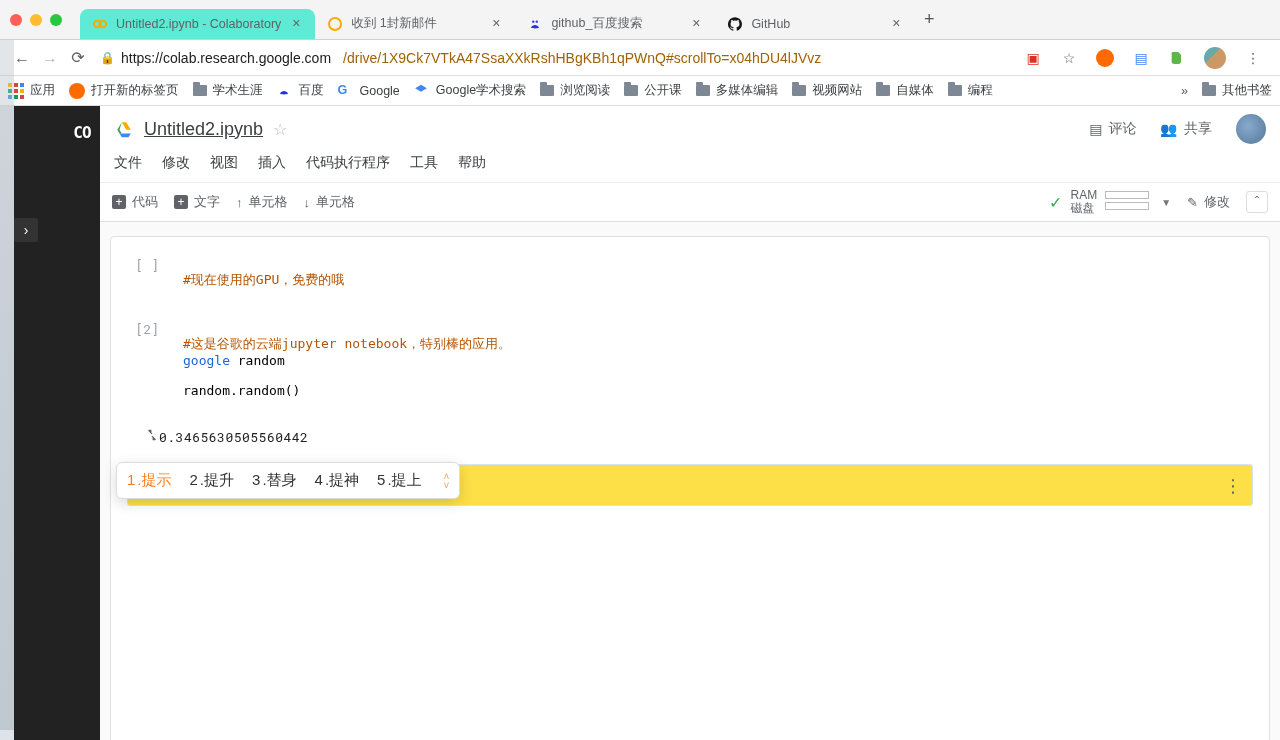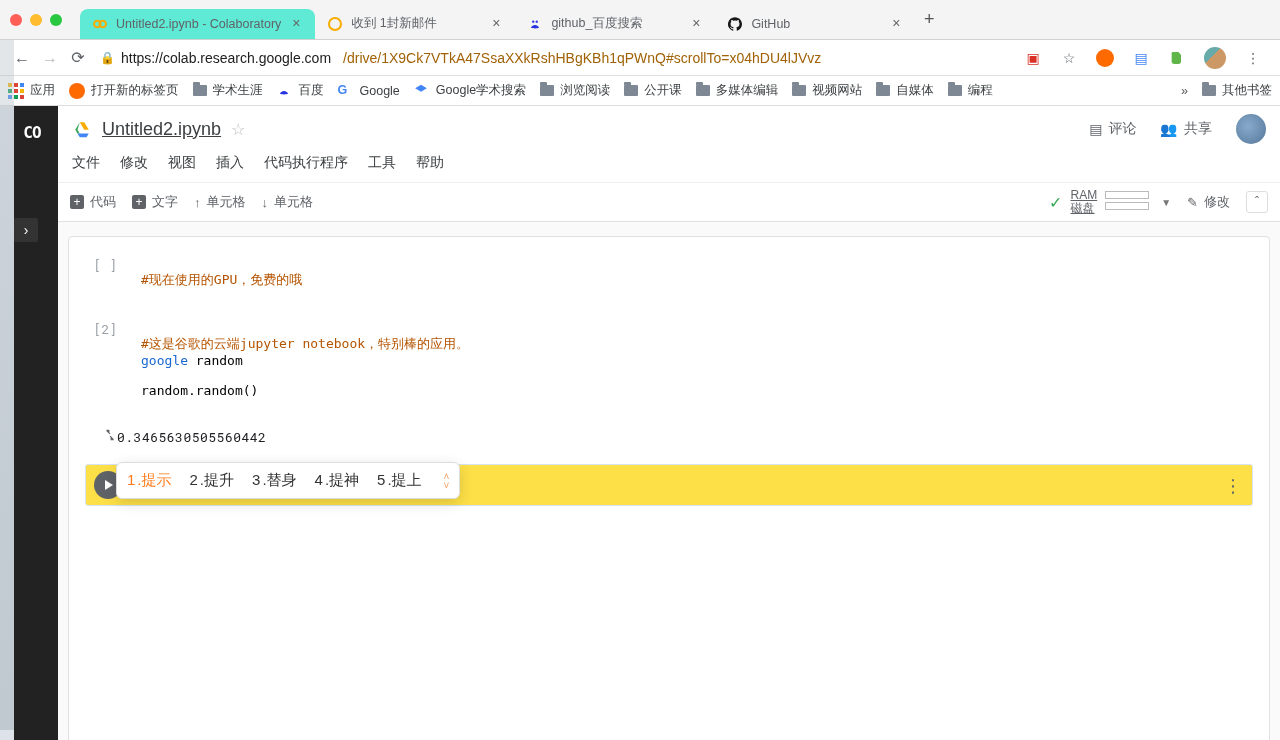--- a/index.html
+++ b/index.html
@@ -39,21 +39,21 @@
 .bm-row { background: #fff; height: 30px; display: flex; align-items: center; padding: 0 8px; gap: 14px; border-bottom: 1px solid #dadce0; font-size: 12.5px; color: #3c4043; }
 .bm-item { display: flex; align-items: center; gap: 6px; white-space: nowrap; }
 .bm-icon { width: 16px; height: 16px; display: inline-block; }
 .folder-icon { width: 14px; height: 11px; background: #7e8895; border-radius: 1px; position: relative; }
 .folder-icon:before { content: ""; position: absolute; top: -3px; left: 0; width: 7px; height: 3px; background: #7e8895; border-radius: 1px 1px 0 0; }
 .bm-spacer { flex: 1; }
 .chev { color: #555; }
 
 
 .colab-shell { position: absolute; top: 106px; left: 14px; right: 0; bottom: 0; display: flex; background: #fff; }
-.colab-logobar { width: 44px; background: #222; display: flex; align-items: flex-start; justify-content: flex-start; padding-top: 14px; }
+.colab-logobar { width: 86px; background: #222; display: flex; align-items: flex-start; justify-content: flex-end; padding-top: 14px; }
 .colab-logo { width: 36px; height: 24px; color:#fff; font-family: monospace; font-weight:bold; font-size:16px; letter-spacing:-1px; display:flex; align-items:center; justify-content:center;}
 .colab-main { flex: 1; display: flex; flex-direction: column; }
 .colab-header { padding: 8px 14px 0 14px; }
 .colab-h1row { display: flex; align-items: center; justify-content: space-between; }
 .title-left { display: flex; align-items: center; gap: 10px; }
 .drive-icon { width: 20px; height: 18px; }
 .nb-title { font-size: 18px; color: #3c4043; text-decoration: underline; }
 .star { color: #bbb; font-size: 16px; }
 .header-right { display: flex; align-items: center; gap: 24px; color: #5f6368; }
 .hdr-item { display: flex; align-items: center; gap: 6px; font-size: 14px; }
@@ -64,21 +64,21 @@
 
 .colab-tb { display:flex; align-items:center; justify-content:space-between; padding: 6px 12px; border-top:1px solid #eee; border-bottom:1px solid #e0e0e0; margin-top:10px; }
 .tb-left, .tb-right { display:flex; align-items:center; gap:16px; color:#5f6368; font-size:13px; }
 .tb-btn { display:flex; align-items:center; gap:6px; }
 .tb-plus { width:14px; height:14px; background:#5f6368; color:#fff; font-size:12px; display:inline-flex; align-items:center; justify-content:center; border-radius:2px; line-height:1;}
 .arrow-up:before{content:"↑";} .arrow-down:before{content:"↓";}
 .resource { display:flex; align-items:center; gap:8px; font-size:12px; color:#5f6368; }
 .check { color:#34a853; font-size:16px; }
 .meter { width:44px; height:8px; border:1px solid #bbb; background:#fff; margin-bottom:3px;}
 .stacked { display:flex; flex-direction:column; align-items:flex-start; line-height:1.1;}
-.rs-labels { text-align:center;text-decoration:underline; }
+.rs-labels { text-align:center; }
 .res-drop { color:#777; font-size:10px; margin-left:4px;}
 .pen { color:#5f6368; }
 .expand { width:22px; height:22px; border:1px solid #ddd; border-radius:3px; display:inline-flex; align-items:center; justify-content:center; color:#666; font-size:12px;}
 
 
 .nb-scroll { flex:1; overflow:auto; padding: 14px 10px 14px 10px; background:#fafafa; }
 .nb-inner { border:1px solid #e0e0e0; background:#fff; padding: 18px 16px 300px 16px; border-radius:4px; position:relative; }
 .cell { display:flex; gap:8px; margin-bottom:14px; font-family: "Roboto Mono","Menlo",monospace; font-size:13px; color:#3c4043; }
 .cell .prompt { width:32px; text-align:right; color:#9aa0a6; padding-top:1px; }
 .code pre { white-space:pre; margin:16px; }

